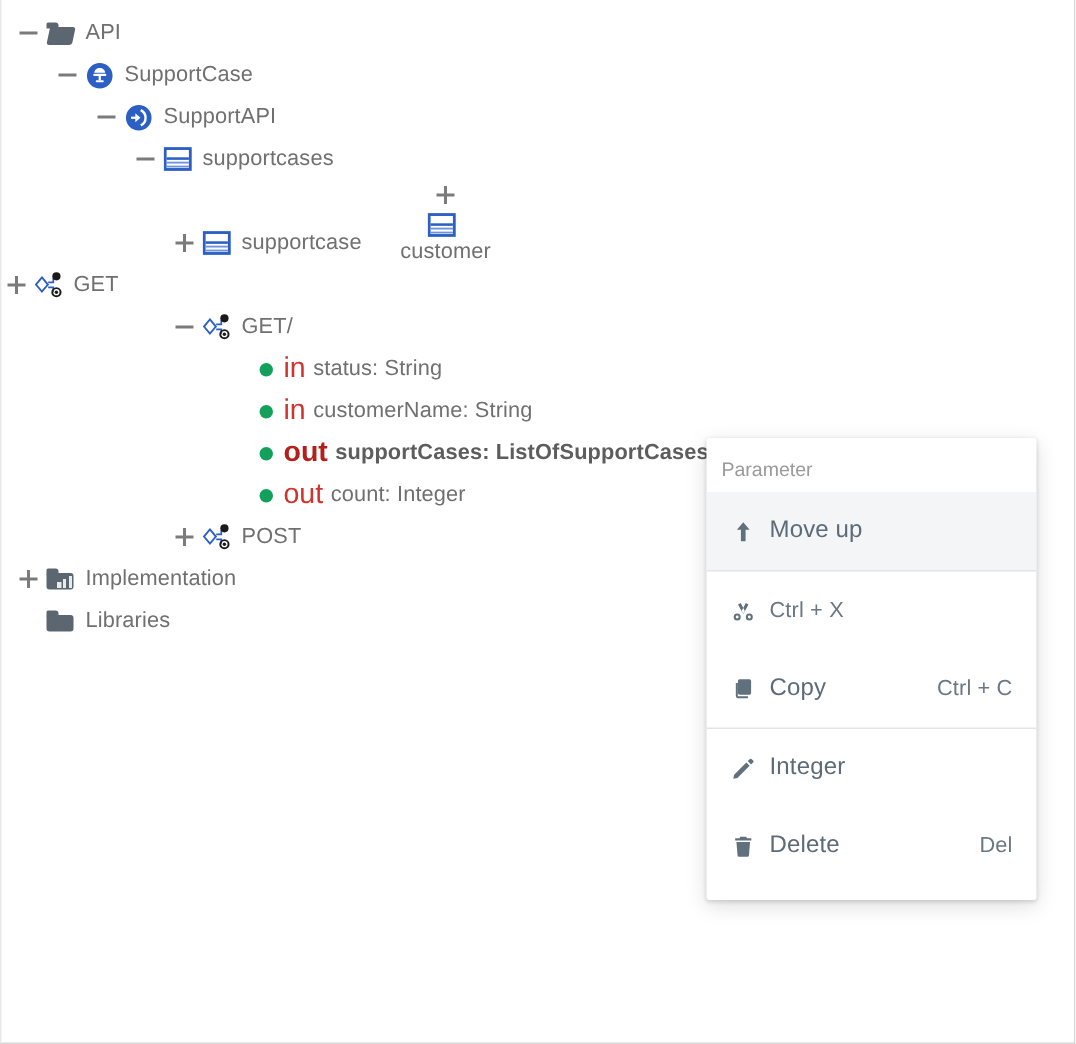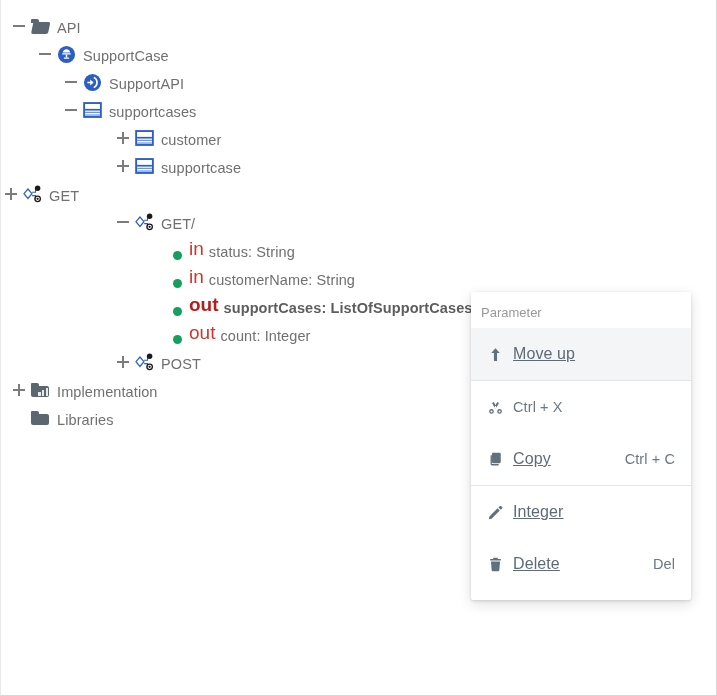--- a/index.html
+++ b/index.html
@@ -21,21 +21,21 @@
   }
 
   
   .tree {
     position: absolute;
     left: 0; top: 8px;
     width: 480px;
   }
   .node {
     display: flex;
-    align-items: flex-end;
+    align-items: center;
     height: 28px;
     white-space: nowrap;
   }
   .toggle {
     width: 20px; height: 20px;
     position: relative;
     flex: 0 0 20px;
     cursor: pointer;
   }
   .toggle.none { cursor: default; }
@@ -129,21 +129,20 @@
   .ctx-item.hl { background: #f4f5f6; }
   .ctx-ico {
     width: 26px; flex: 0 0 26px;
     display: flex; align-items: center; justify-content: flex-start;
   }
   .ctx-label {
     font-size: 16px;
     color: #5d6b78;
     flex: 1 1 auto;
     letter-spacing: 0.1px;
-    text-decoration: underline;
   }
   .ctx-shortcut {
     font-size: 14.5px;
     color: #6a7884;
     letter-spacing: 0.1px;
   }
   .ctx-sep {
     height: 1px;
     background: #e2e4e6;
     margin: 0;
@@ -189,35 +188,35 @@
         <span class="ico">
           <svg viewBox="0 0 20 20" width="19" height="19">
             <circle cx="10" cy="10" r="9" fill="#2b5fc4"></circle>
             <path d="M11.4 4.6a6 6 0 0 1 0 10.8" fill="none" stroke="#ffffff" stroke-width="1.7"></path>
             <rect x="4.6" y="9.2" width="5.4" height="1.6" fill="#ffffff"></rect>
             <path d="M7.6 6.8 L11.2 10 L7.6 13.2 Z" fill="#ffffff"></path>
           </svg>
         </span>
         <span class="label">SupportAPI</span>
       </div>
-      <div class="node" style="padding-left: 60px;">
+      <div class="node" style="padding-left: 86px;">
         <span class="toggle">
           <i class="h"></i>
         </span>
         <span class="ico">
           <svg viewBox="0 0 20 17" width="19" height="16">
             <rect x="1.1" y="1.1" width="17.8" height="14.8" fill="#ffffff" stroke="#2b5fc4" stroke-width="2"></rect>
             <rect x="2.1" y="7.3" width="15.8" height="1.8" fill="#2b5fc4"></rect>
             <rect x="2.1" y="10.4" width="15.8" height="1.3" fill="#6d93dd"></rect>
             <rect x="2.1" y="13.2" width="15.8" height="1.3" fill="#6d93dd"></rect>
           </svg>
         </span>
         <span class="label">supportcases</span>
       </div>
-      <div class="node" style="padding-left: 112px;">
+      <div class="node" style="padding-left: 112px; flex-direction: column;">
         <span class="toggle">
           <i class="h"></i>
           <i class="v"></i>
         </span>
         <span class="ico">
           <svg viewBox="0 0 20 17" width="19" height="16">
             <rect x="1.1" y="1.1" width="17.8" height="14.8" fill="#ffffff" stroke="#2b5fc4" stroke-width="2"></rect>
             <rect x="2.1" y="7.3" width="15.8" height="1.8" fill="#2b5fc4"></rect>
             <rect x="2.1" y="10.4" width="15.8" height="1.3" fill="#6d93dd"></rect>
             <rect x="2.1" y="13.2" width="15.8" height="1.3" fill="#6d93dd"></rect>

